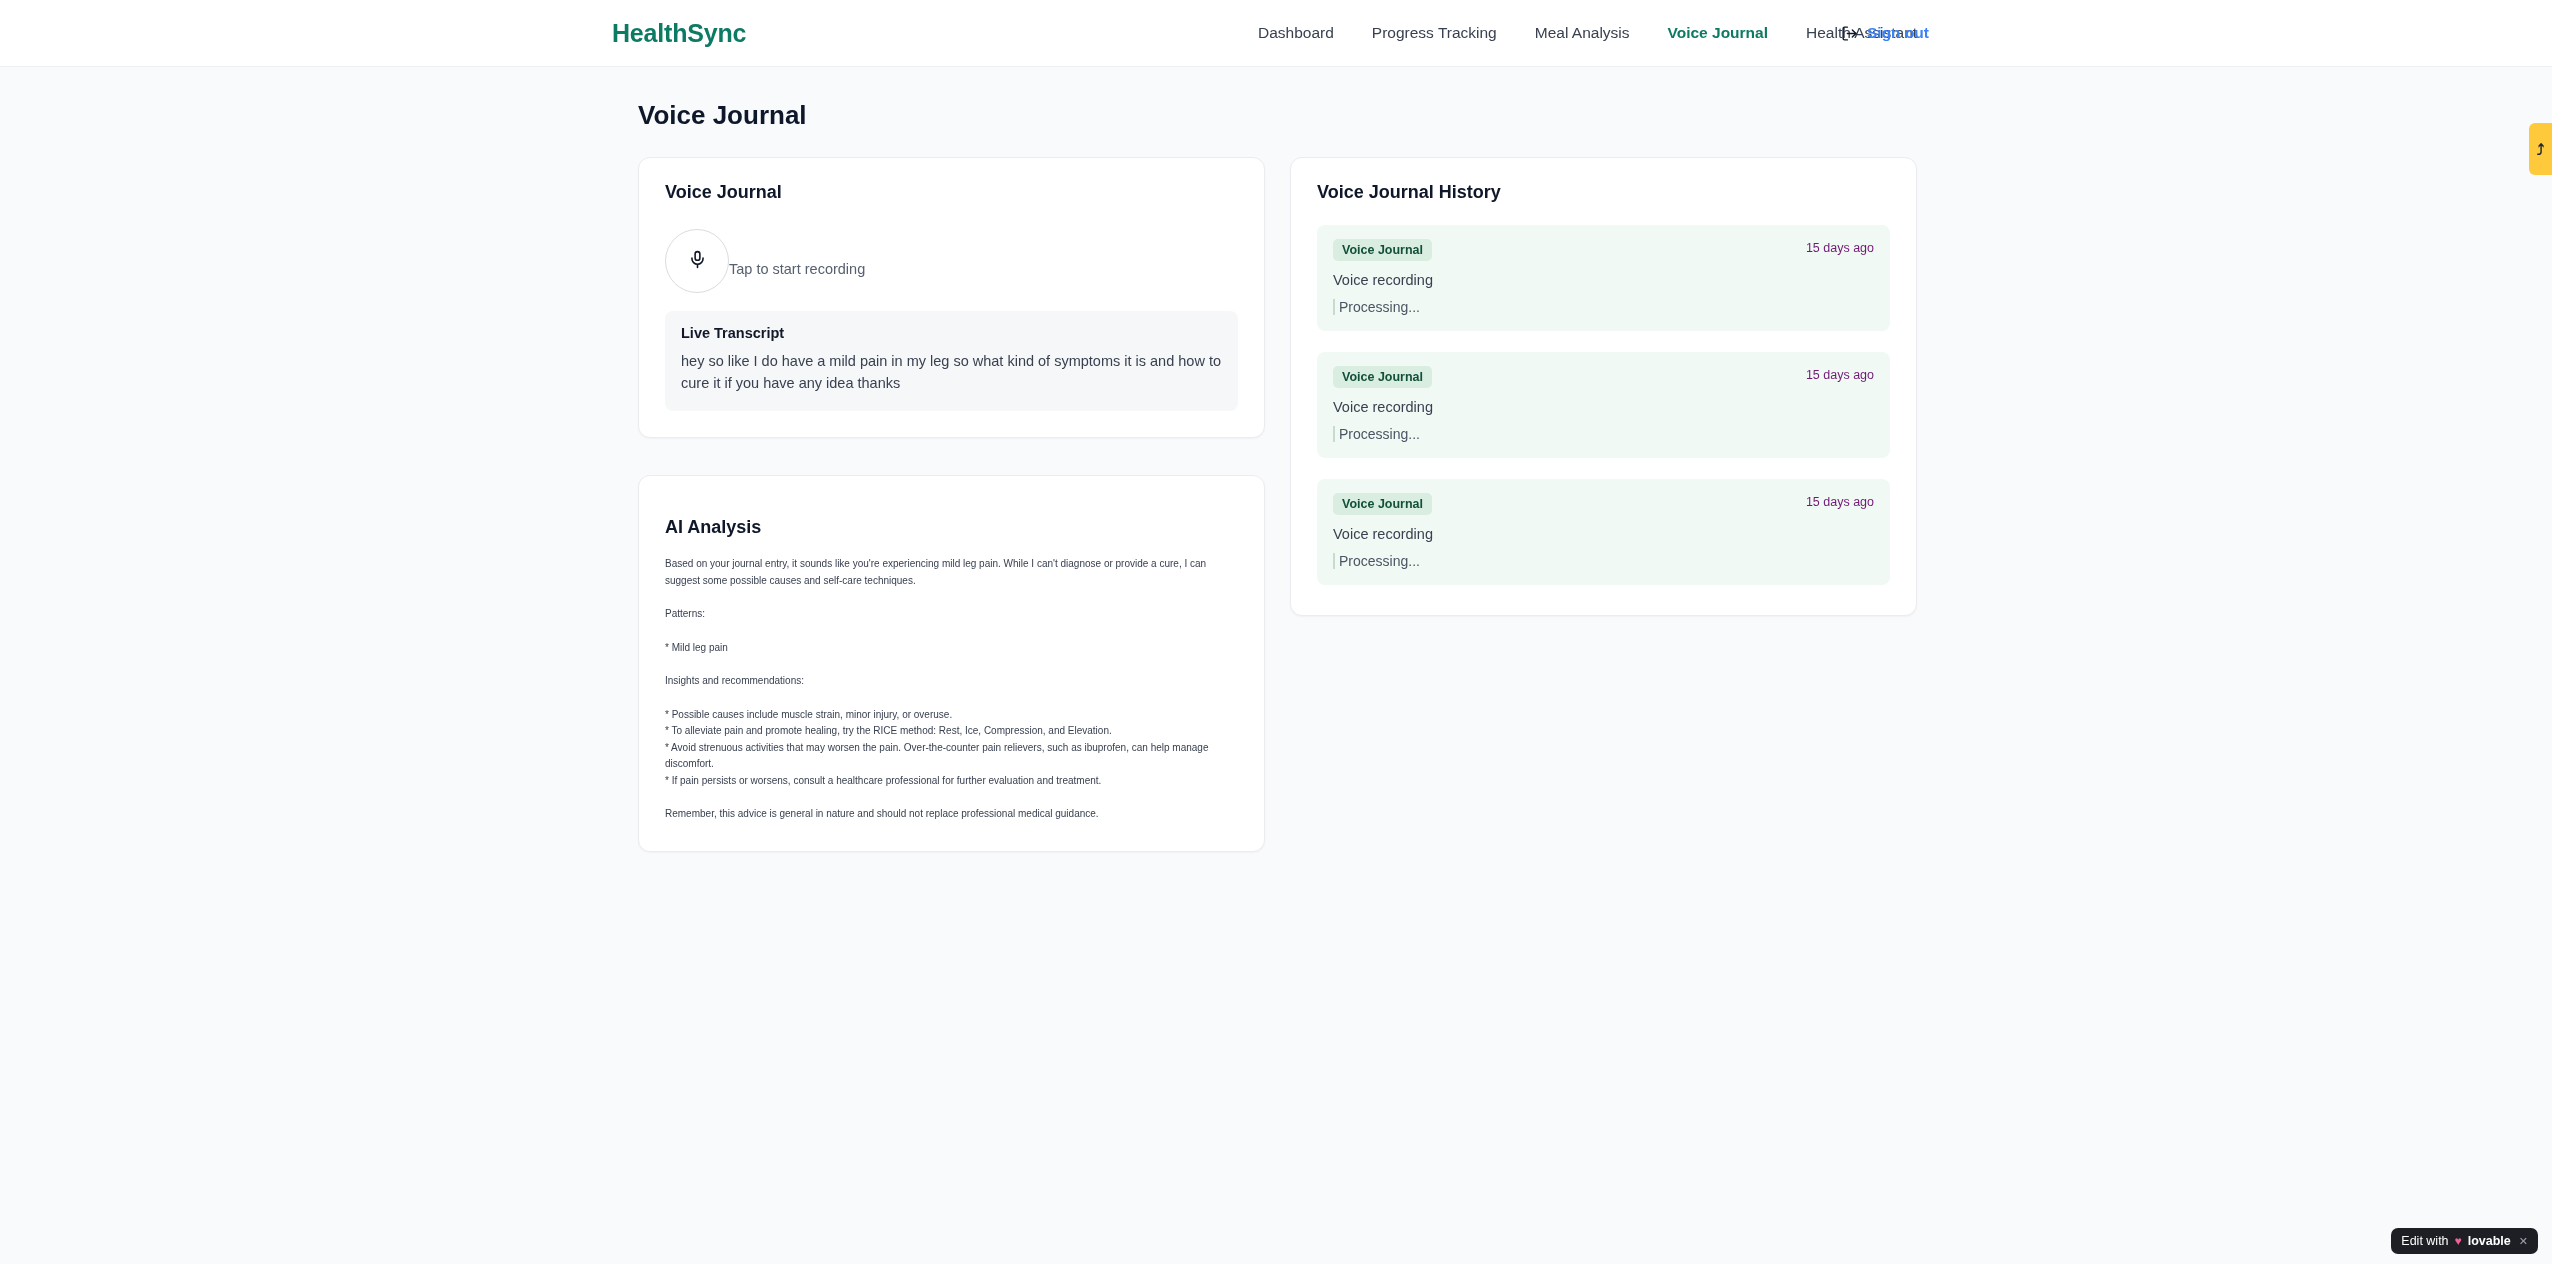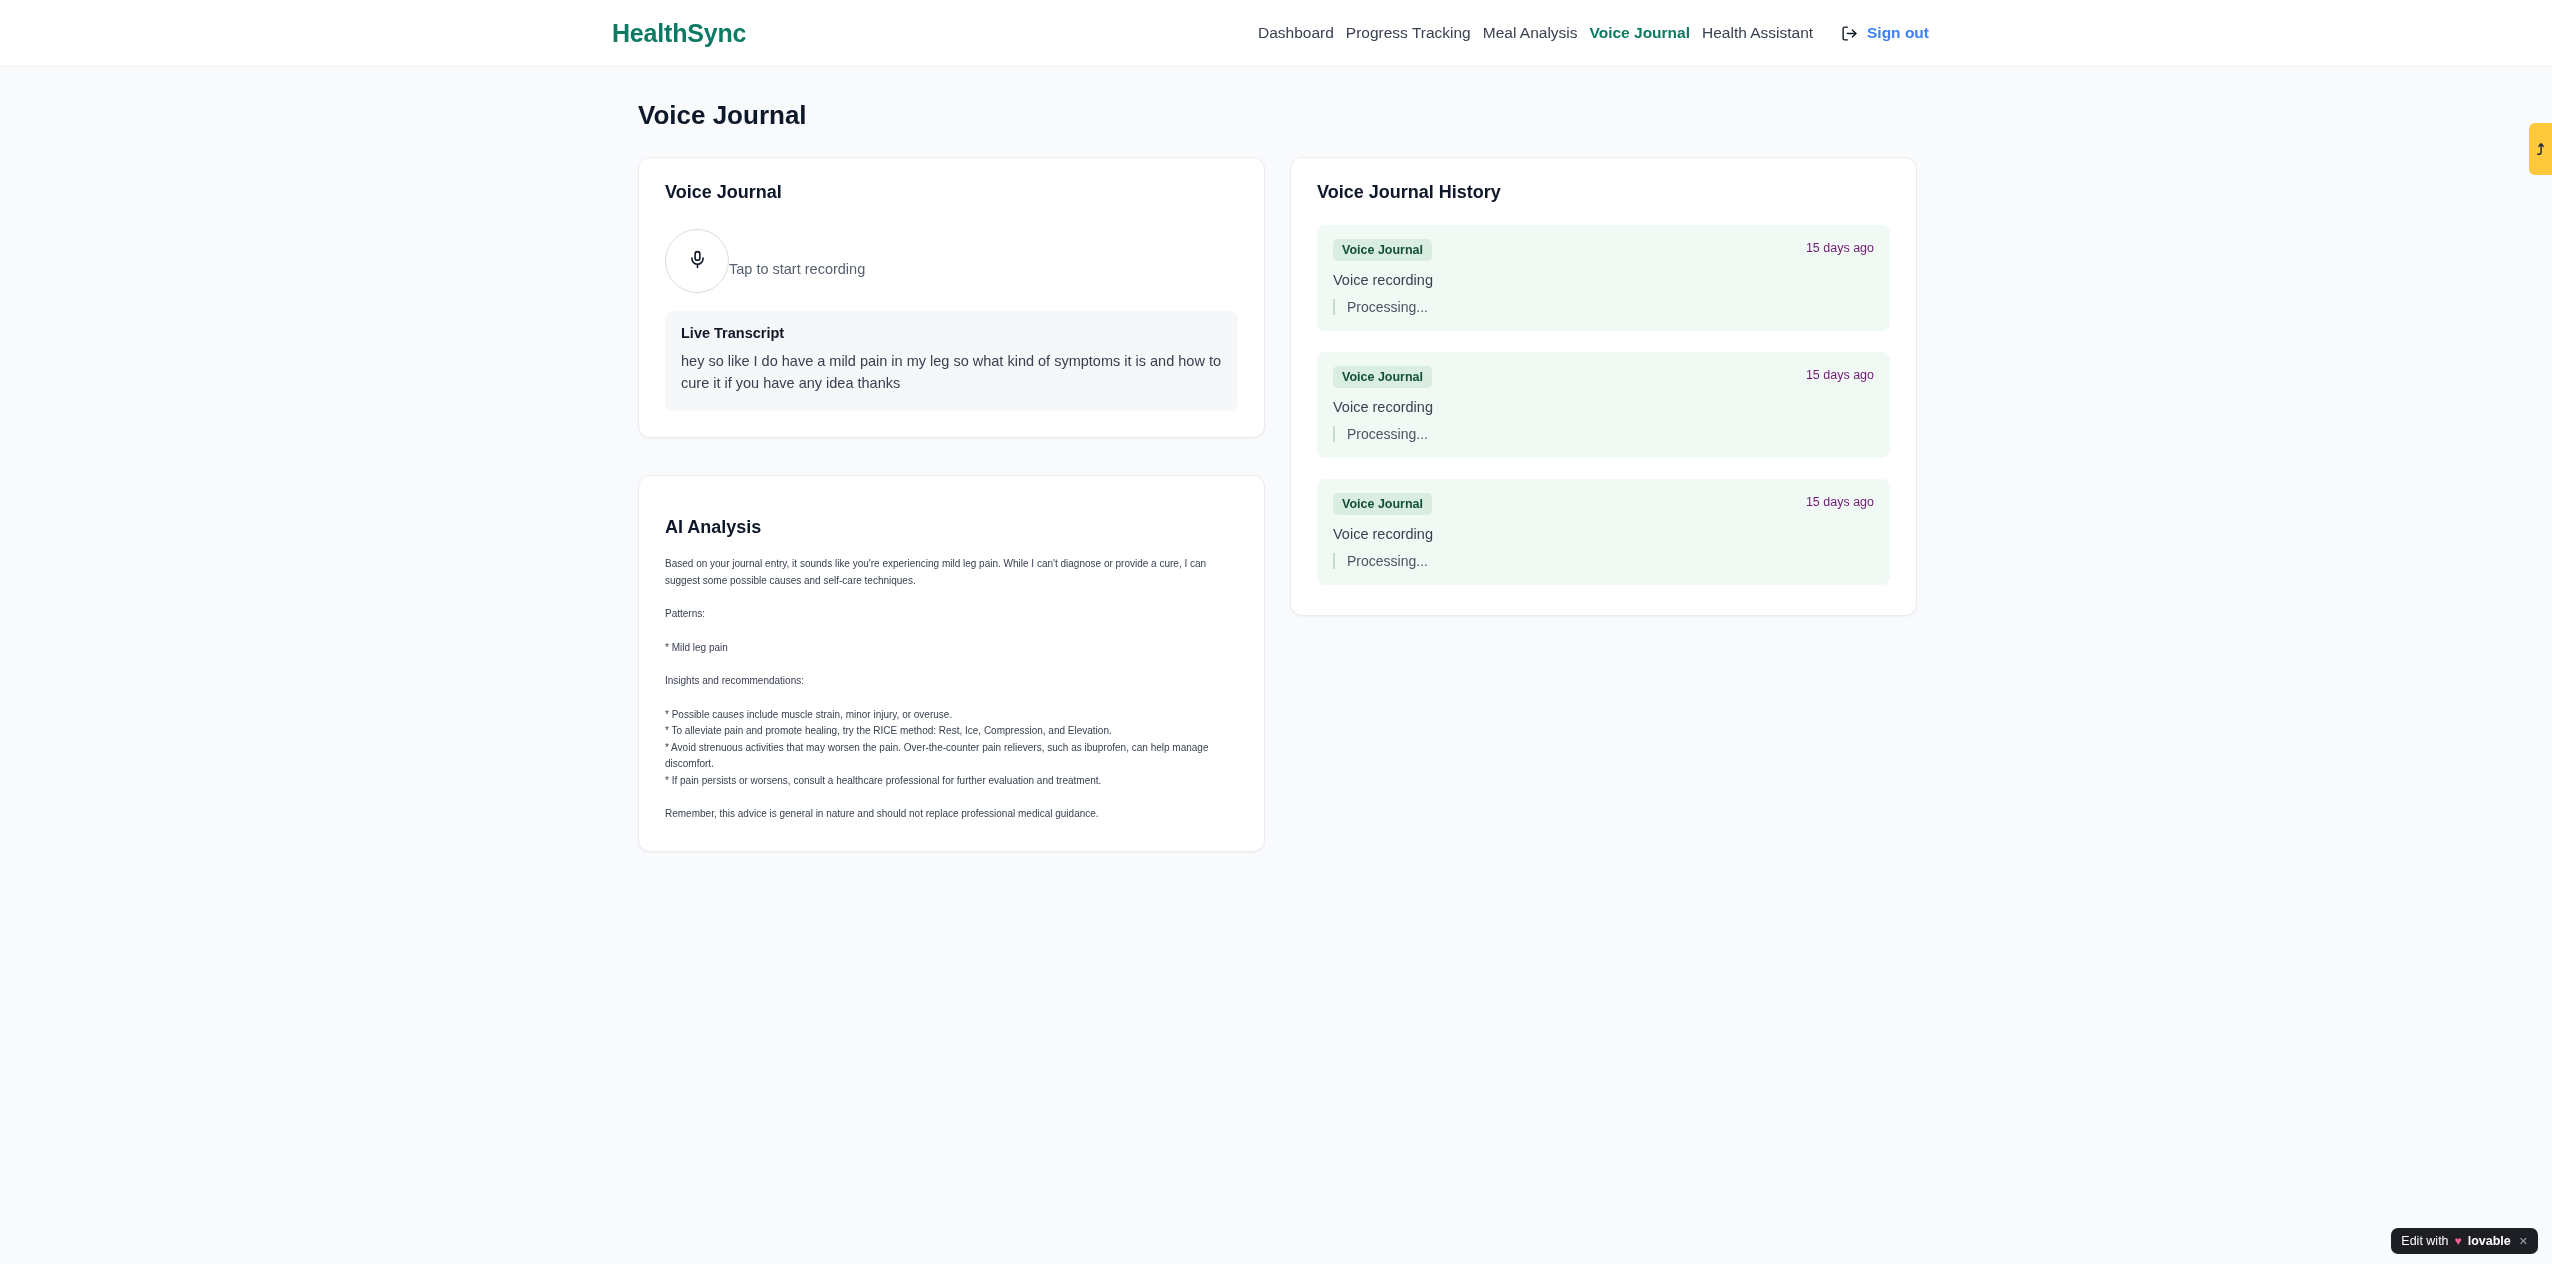--- a/index.html
+++ b/index.html
@@ -30,21 +30,21 @@
     font-size: 25px;
     font-weight: bold;
     color: #0d7a63;
     letter-spacing: -0.2px;
   }
   .nav-links {
     position: absolute;
     left: 1258px;
     display: flex;
     align-items: center;
-    gap: 12px;
+    gap: 38px;
   }
   .nav-link {
     font-size: 15.5px;
     color: #394150;
     text-decoration: none;
     white-space: nowrap;
   }
   .nav-link.active {
     color: #0d7a63;
     font-weight: bold;
@@ -188,21 +188,21 @@
     padding-top: 2px;
   }
   .history-line {
     margin-top: 11px;
     font-size: 14.5px;
     color: #394150;
   }
   .history-status {
     margin-top: 11px;
     border-left: 2px solid #c8dbd0;
-    padding-left: 12px;
+    padding-left: 4px;
     font-size: 14px;
     color: #4b5563;
   }
 
   
   .edge-tab {
     position: absolute;
     right: 0;
     top: 123px;
     width: 23px;

